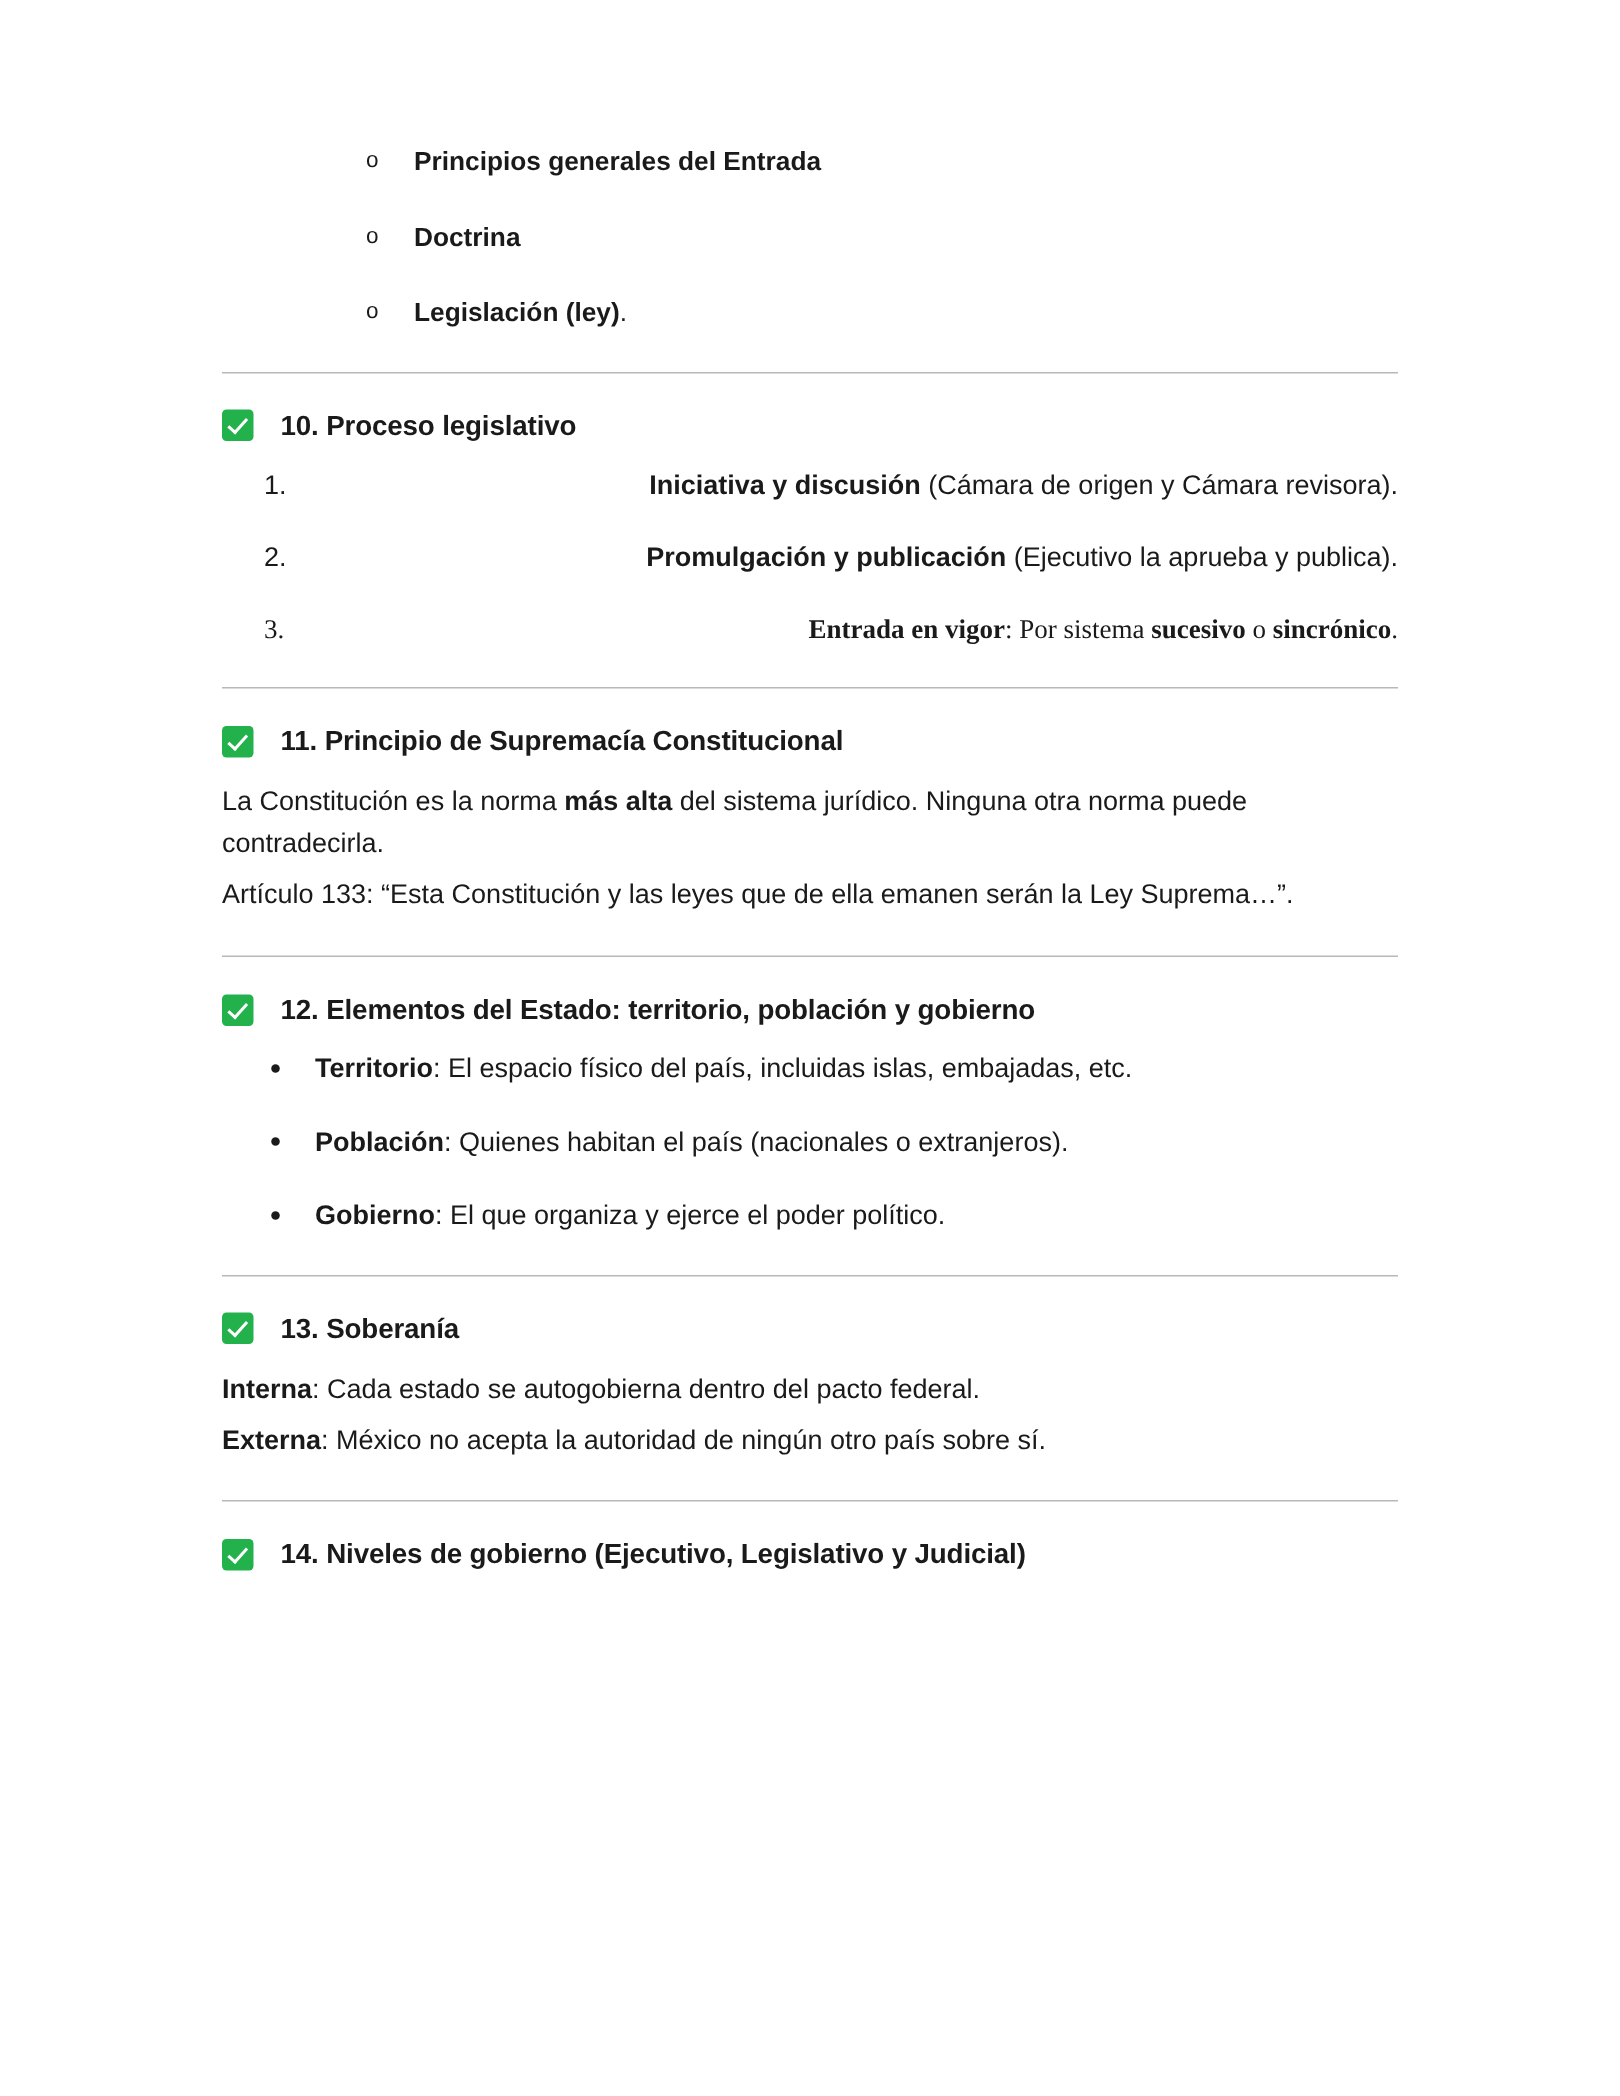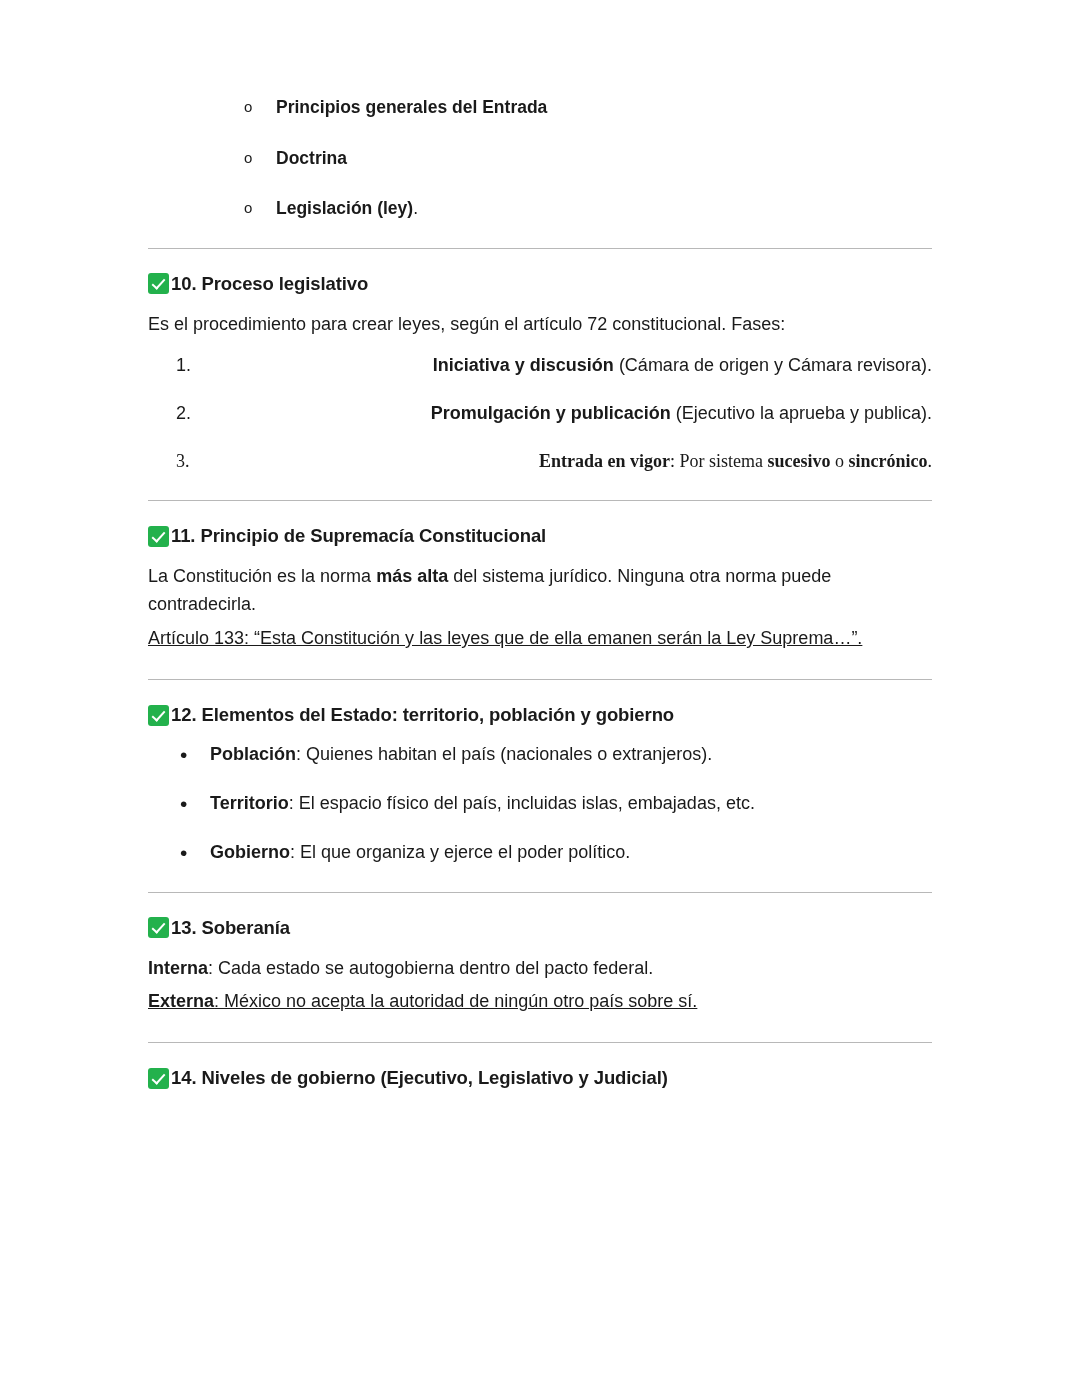--- a/index.html
+++ b/index.html
@@ -57,21 +57,21 @@
     border: 0;
     border-top: 1.6px solid #b8b8b8;
     margin: 26px 0 24px 0;
     width: 784px;
   }
 
   
   .section-head {
     display: flex;
     align-items: center;
-    gap: 2px;
+    gap: 18px;
     margin: 0 0 16px 0;
   }
   .check {
     width: 21px;
     height: 21px;
     border-radius: 3px;
     background: #23b14c;
     flex: 0 0 auto;
     position: relative;
   }
@@ -93,21 +93,21 @@
     color: #1a1a1a;
   }
 
   
   p.body {
     font-size: 18px;
     line-height: 1.55;
     margin: 0 0 6px 0;
     color: #1a1a1a;
   }
-  p.body.last { margin-bottom: 0; text-decoration: underline; }
+  p.body.last { margin-bottom: 0; }
   b { font-weight: bold; }
 
   
   ol.num-list {
     margin: 14px 0 0 0;
     padding: 0 0 0 0;
     list-style: none;
     counter-reset: item;
     text-align: right;
   }
@@ -178,21 +178,20 @@
       </li>
     </ul>
 
     <hr class="rule">
 
     <div class="block">
       <div class="section-head">
         <span class="check"></span>
         <span class="section-title">10. Proceso legislativo</span>
       </div>
-      <p class="body">Es el procedimiento para crear leyes, según el artículo 72 constitucional. Fases:</p>
       <ol class="num-list">
         <li>
           <b>Iniciativa y discusión</b><span> (Cámara de origen y Cámara revisora).</span>
         </li>
         <li>
           <b>Promulgación y publicación</b><span> (Ejecutivo la aprueba y publica).</span>
         </li>
         <li>
           <b>Entrada en vigor</b><span>: Por sistema </span><b>sucesivo</b><span> o </span><b>sincrónico</b><span>.</span>
         </li>
@@ -212,24 +211,24 @@
 
     <hr class="rule">
 
     <div class="block">
       <div class="section-head">
         <span class="check"></span>
         <span class="section-title">12. Elementos del Estado: territorio, población y gobierno</span>
       </div>
       <ul class="dot-list">
         <li>
+          <b>Territorio</b><span>: El espacio físico del país, incluidas islas, embajadas, etc.</span>
+        </li>
+        <li>
           <b>Población</b><span>: Quienes habitan el país (nacionales o extranjeros).</span>
-        </li>
-        <li>
-          <b>Territorio</b><span>: El espacio físico del país, incluidas islas, embajadas, etc.</span>
         </li>
         <li>
           <b>Gobierno</b><span>: El que organiza y ejerce el poder político.</span>
         </li>
       </ul>
     </div>
 
     <hr class="rule">
 
     <div class="block">

